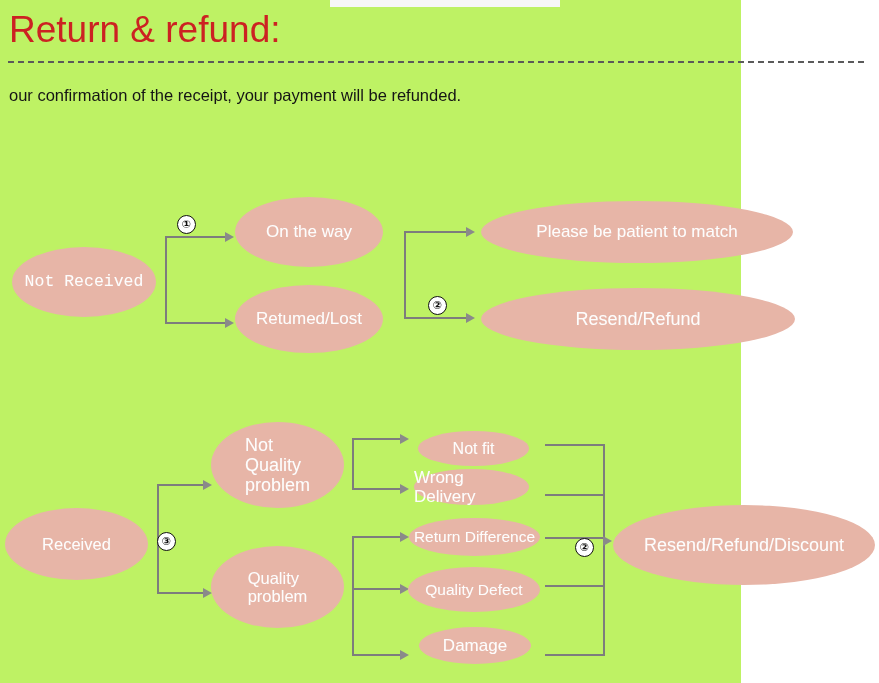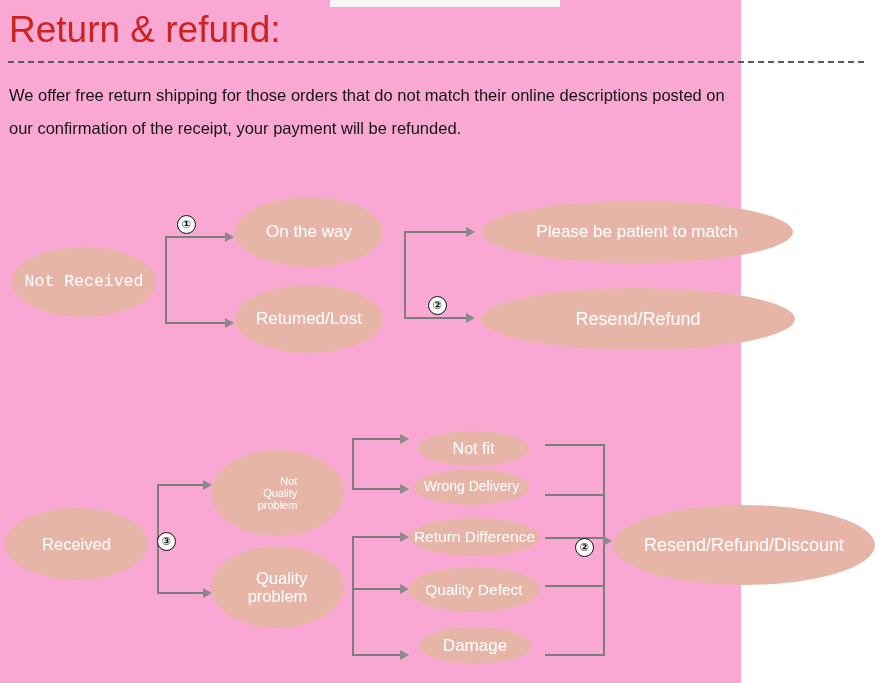--- a/index.html
+++ b/index.html
@@ -2,21 +2,21 @@
 <html><head>
 <meta charset="utf-8">
 <title>Return &amp; refund</title>
 <style>
   html,body{margin:0;padding:0;background:#ffffff;}
   body{
     width:879px;height:683px;position:relative;overflow:hidden;
     font-family:"Liberation Sans","DejaVu Sans",sans-serif;
     background:#ffffff;
   }
-  #page{position:relative;width:741px;height:683px;background:#f9a8d4;}
+  #page{position:relative;width:741px;height:683px;background:#bef264;}
 
   
   .top-smudge{
     position:absolute;left:330px;top:0;width:230px;height:7px;
     background:#f7f7f7;
   }
   .title{
     position:absolute;left:9px;top:8px;
     font-size:37px;line-height:44px;font-weight:400;
     color:#cc2222;letter-spacing:0px;white-space:nowrap;
@@ -31,21 +31,21 @@
   }
   .para .ln{display:block;white-space:nowrap;}
 
   
   .ellipse{
     position:absolute;
     background:#e7b5a7;
     border-radius:50%;
     display:flex;align-items:center;justify-content:center;
     color:#fdfdfd;
-    text-align:right;
+    text-align:left;
     box-sizing:border-box;
     line-height:1.12;
     text-shadow:0 0 1px rgba(255,255,255,.25);
   }
 
   .line{position:absolute;background:#7d7d7d;}
   .hline{height:2px;}
   .vline{width:2px;}
 
   .arrow{
@@ -67,41 +67,40 @@
 
   
   #e-notreceived{left:12px;  top:247px; width:144px; height:70px;  font-size:16.5px;font-family:Liberation Mono, monospace;}
   #e-ontheway{   left:235px; top:197px; width:148px; height:70px;  font-size:17px;}
   #e-returned{   left:235px; top:285px; width:148px; height:68px;  font-size:17px;}
   #e-patient{    left:481px; top:201px; width:312px; height:62px;  font-size:17px;}
   #e-resendrefund{left:481px;top:288px; width:314px; height:62px;  font-size:18px;}
 
   
   #e-received{   left:5px;   top:508px; width:143px; height:72px;  font-size:16.5px;}
-  #e-notquality{ left:211px; top:450px; width:133px; height:86px;  font-size:11px;}
+  #e-notquality{ left:211px; top:422px; width:133px; height:86px;  font-size:18px;}
   #e-quality{    left:211px; top:546px; width:133px; height:82px;  font-size:16.5px;}
   #e-notfit{     left:418px; top:431px; width:111px; height:35px;  font-size:16px;}
-  #e-wrongdel{   left:414px; top:469px; width:115px; height:36px;  font-size:14px;}
+  #e-wrongdel{   left:414px; top:469px; width:115px; height:36px;  font-size:17px;}
   #e-colordiff{  left:409px; top:518px; width:131px; height:38px;  font-size:15.5px;}
   #e-qualitydef{ left:408px; top:567px; width:132px; height:45px;  font-size:15.5px;}
   #e-damage{     left:419px; top:627px; width:112px; height:37px;  font-size:17px;}
   #e-rrd{        left:613px; top:505px; width:262px; height:80px;  font-size:18px;}
 </style>
 </head>
 <body>
 
 <div id="page">
 
   <div class="top-smudge"></div>
 
   <div class="title">Return &amp; refund:</div>
   <div class="divider"></div>
 
   <div class="para">
-    <span class="ln">We offer free return shipping for  those orders that do not  match their online descriptions  posted on</span>
     <span class="ln">our confirmation of the receipt, your payment will be refunded.</span>
   </div>
 
   <div>
 
     <div class="ellipse" id="e-notreceived">Not Received</div>
 
     <div class="line vline" style="left:165px;top:236px;height:88px;"></div>
     <div class="line hline" style="left:165px;top:236px;width:62px;"></div>
     <div class="arrow" style="left:225px;top:232px;"></div>

